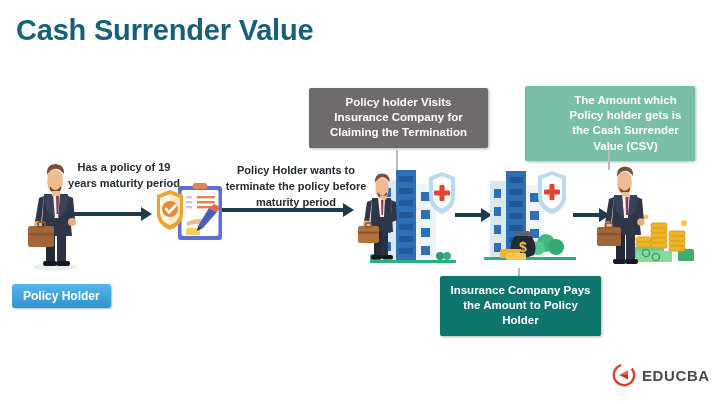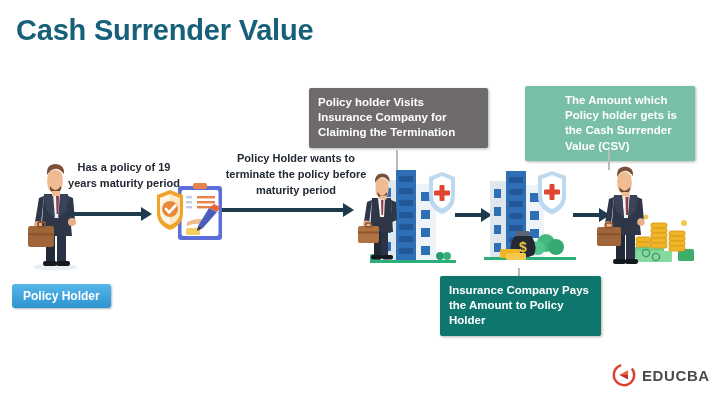--- a/index.html
+++ b/index.html
@@ -18,20 +18,21 @@
     left: 16px; top: 14px;
     font-size: 29px;
     font-weight: bold;
     color: #17607a;
     letter-spacing: -0.2px;
   }
 
   
   .callout {
     position: absolute;
+    text-align: center;
     color: #ffffff;
     font-weight: bold;
     font-size: 11.5px;
     line-height: 1.32;
     padding: 7px 9px;
     border-radius: 2px;
     box-shadow: 1px 1px 3px rgba(0,0,0,0.30);
   }
   .callout-gray  { background: #6e6b6a; left: 309px; top: 88px;  width: 179px; }
   .callout-teal  { background: #78bfa6; left: 525px; top: 86px;  width: 170px; padding-left: 40px; }
@@ -50,21 +51,21 @@
   
   .steptext {
     position: absolute;
     text-align: center;
     color: #222a33;
     font-weight: bold;
     font-size: 11px;
     line-height: 1.45;
   }
   .step1 { left: 62px;  top: 160px; width: 124px; }
-  .step2 { left: 222px; top: 151px; width: 148px; }
+  .step2 { left: 222px; top: 163px; width: 148px; }
 
   
   .badge {
     position: absolute;
     left: 12px; top: 276px;
     background: linear-gradient(180deg,#55b6e8 0%,#2f93d0 100%);
     color: #ffffff;
     font-weight: bold;
     font-size: 12px;
     padding: 5px 11px;

